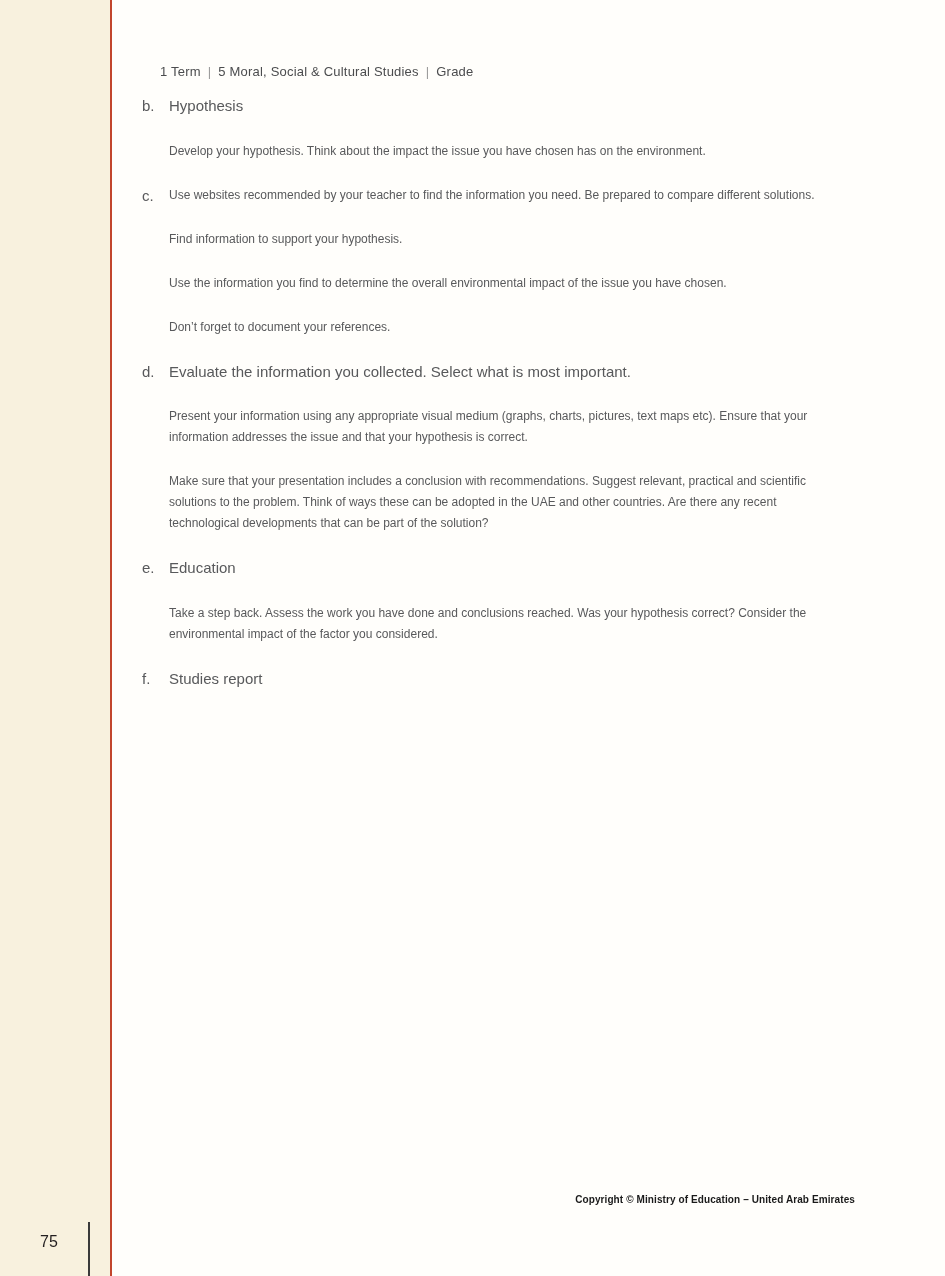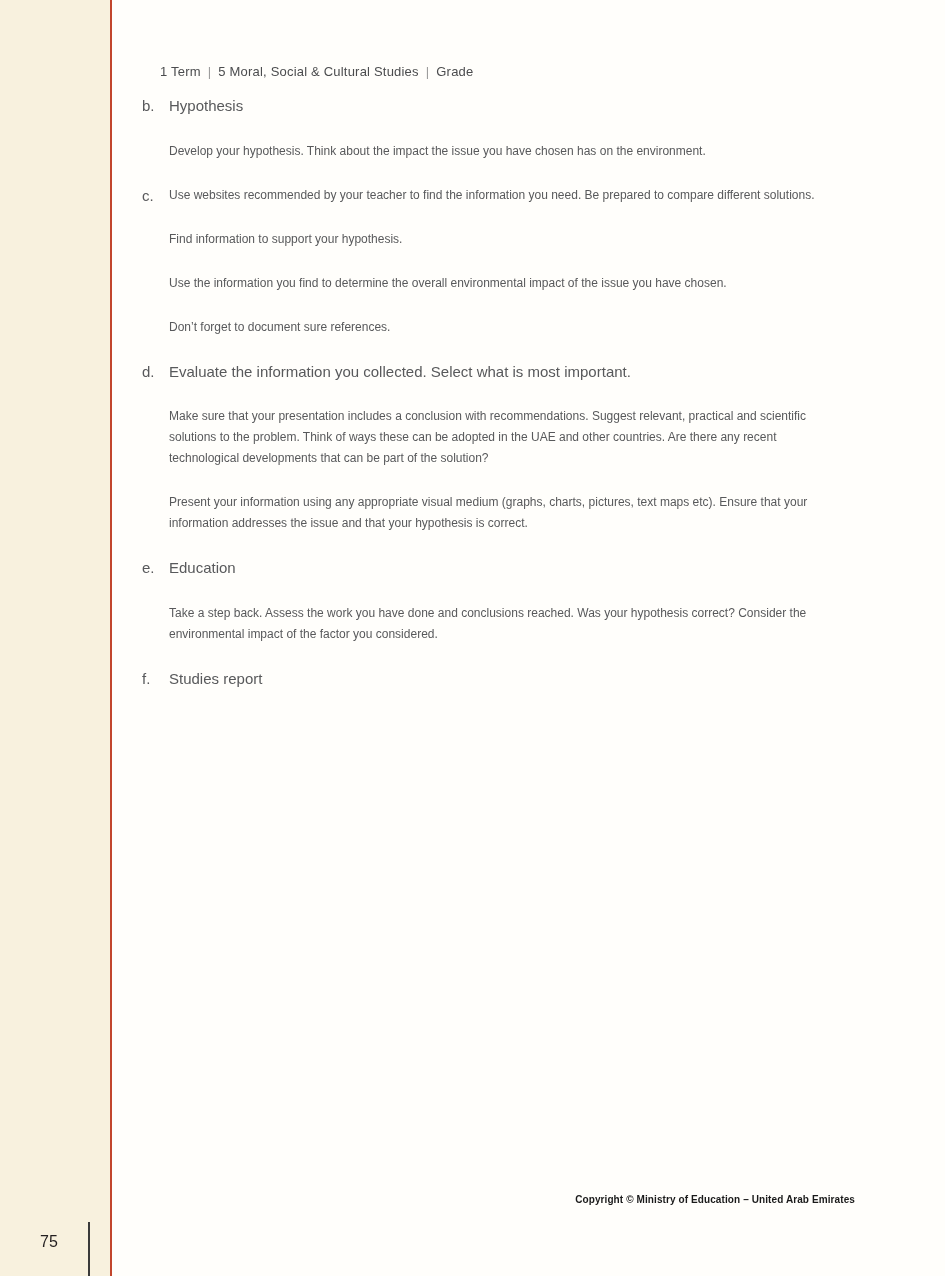--- a/index.html
+++ b/index.html
@@ -116,30 +116,30 @@
         <p>Develop your hypothesis. Think about the impact the issue you have chosen has on the environment.</p>
       </div>
     </div>
 
     <div class="section">
       <span class="letter">c.</span>
       <div class="body">
         <p>Use websites recommended by your teacher to find the information you need. Be prepared to compare different solutions.</p>
         <p>Find information to support your hypothesis.</p>
         <p>Use the information you find to determine the overall environmental impact of the issue you have chosen.</p>
-        <p>Don’t forget to document sure references.</p>
+        <p>Don’t forget to document your references.</p>
       </div>
     </div>
 
     <div class="section">
       <span class="letter">d.</span>
       <div class="body">
         <div class="section-title">Evaluate the information you collected. Select what is most important.</div>
+        <p>Present your information using any appropriate visual medium (graphs, charts, pictures, text maps etc). Ensure that your information addresses the issue and that your hypothesis is correct.</p>
         <p>Make sure that your presentation includes a conclusion with recommendations. Suggest relevant, practical and scientific solutions to the problem. Think of ways these can be adopted in the UAE and other countries. Are there any recent technological developments that can be part of the solution?</p>
-        <p>Present your information using any appropriate visual medium (graphs, charts, pictures, text maps etc). Ensure that your information addresses the issue and that your hypothesis is correct.</p>
       </div>
     </div>
 
     <div class="section">
       <span class="letter">e.</span>
       <div class="body">
         <div class="section-title">Education</div>
         <p>Take a step back. Assess the work you have done and conclusions reached. Was your hypothesis correct? Consider the environmental impact of the factor you considered.</p>
       </div>
     </div>

